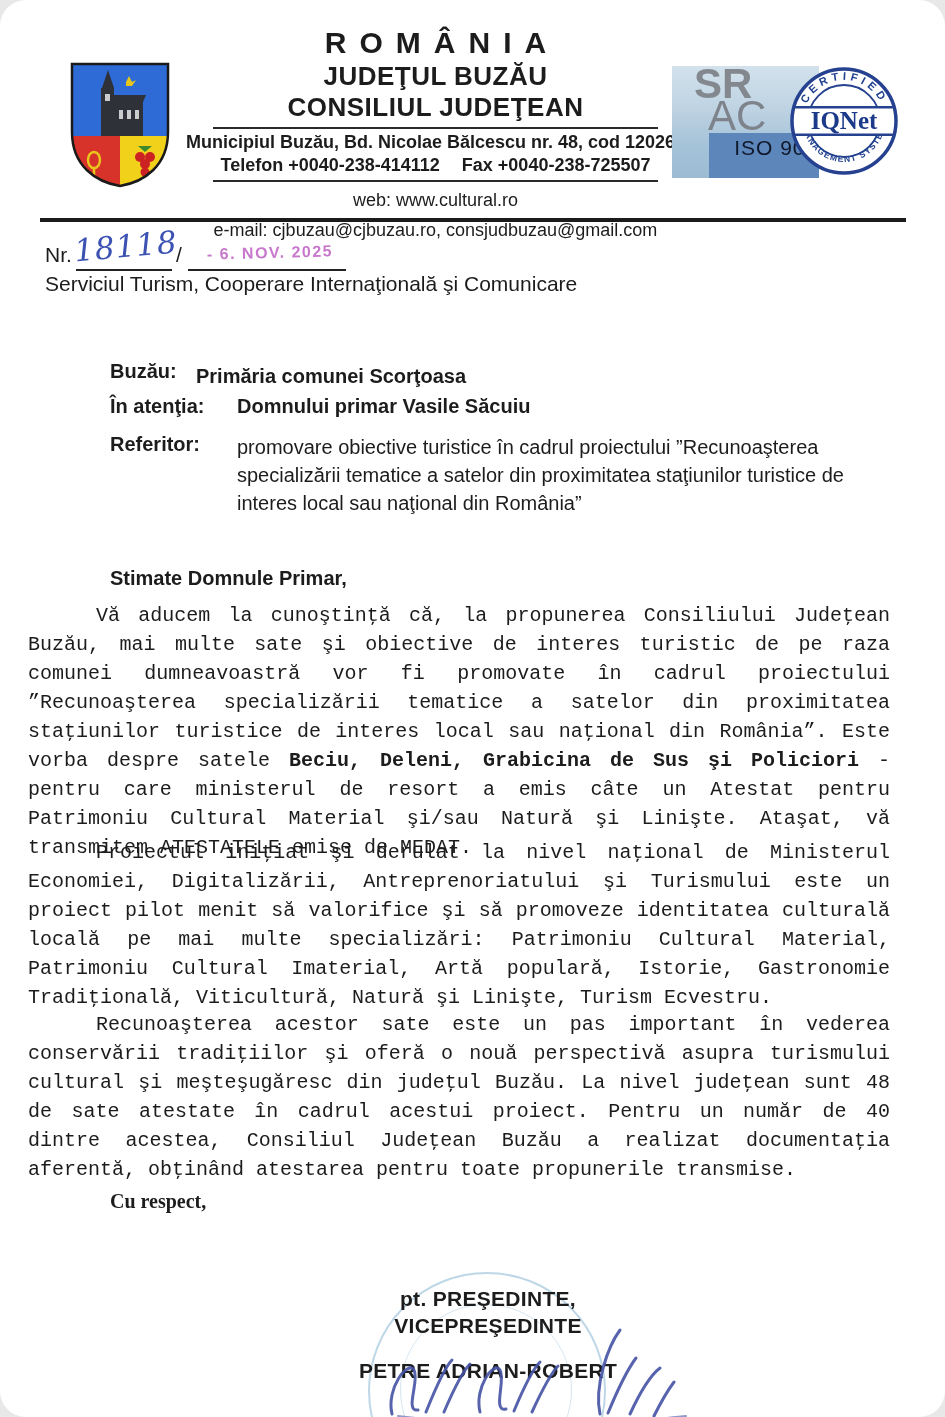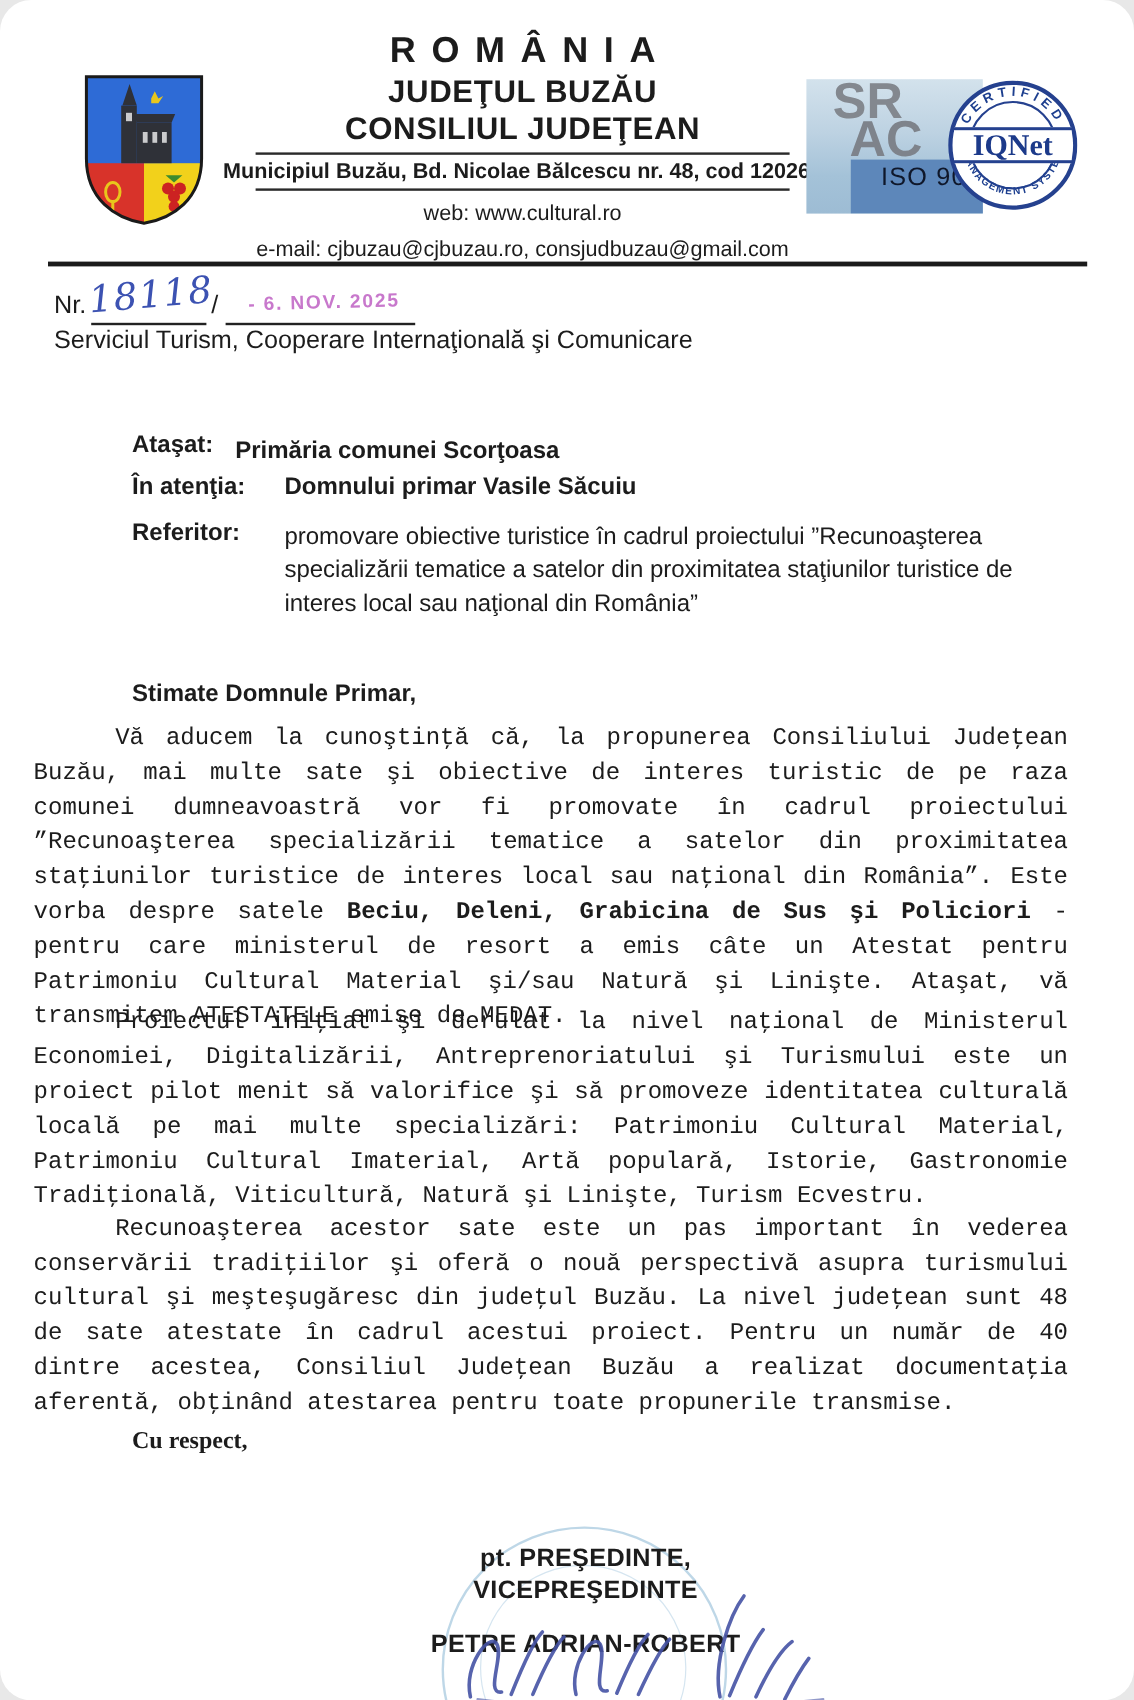--- a/index.html
+++ b/index.html
@@ -21,21 +21,21 @@
   .h-phone .gap{display:inline-block;width:22px;}
   .h-web{font-size:18px;margin-top:8px;}
   .h-email{font-size:18px;margin-top:9px;}
   .thick-rule{left:40px;top:218px;width:866px;height:4px;background:#1b1b1b;}
 
   
   .coa{left:66px;top:58px;}
   .srac{left:672px;top:66px;width:110px;height:112px;overflow:hidden;
         background:linear-gradient(180deg,#d3e2ec 0%,#bdd2e2 40%,#a4c2d8 72%,#9dbcd4 100%);padding-left:37px;}
   .srac-sr{position:absolute;top:-6px;left:22px;font-size:42px;font-weight:bold;color:#83888f;letter-spacing:0px;}
-  .srac-ac{position:absolute;top:26px;left:36px;font-size:42px;font-weight:bold;color:#7e838b;}
+  .srac-ac{position:absolute;top:26px;left:36px;font-size:42px;font-weight:normal;color:#7e838b;}
   .srac-cert{position:absolute;bottom:31px;width:100%;text-align:center;font-size:7px;font-weight:bold;
              color:#9a7570;letter-spacing:1px;}
   .srac-iso{position:absolute;bottom:0;width:100%;height:45px;background:#5d87ba;color:#0f172a;
             font-size:21px;line-height:29px;text-align:center;letter-spacing:1px;}
   .iqnet{left:790px;top:62px;}
 
   
   .nr-label{left:45px;top:243px;font-size:21px;}
   .nr-hand{left:74px;top:228px;font-size:31px;color:#3c52b2;font-style:italic;
            font-family:"DejaVu Serif", serif;transform:rotate(-5deg);letter-spacing:1px;}
@@ -122,20 +122,23 @@
       <path d="M6,6 H102 V74 C102,108 78,124 54,128 C30,124 6,108 6,74 Z" fill="none" stroke="#1a1a1a" stroke-width="2.5"></path>
     </svg>
   </div>
 
   <div class="abs hdr-center">
     <div class="h-country">ROMÂNIA</div>
     <div class="h-county">JUDEŢUL BUZĂU</div>
     <div class="h-council">CONSILIUL JUDEŢEAN</div>
     <div class="sepline"></div>
     <div class="h-addr">Municipiul Buzău, Bd. Nicolae Bălcescu nr. 48, cod 120260</div>
+    <div class="h-phone">
+      <span>Telefon +0040-238-414112</span><span class="gap"></span><span>Fax +0040-238-725507</span>
+    </div>
     <div class="sepline"></div>
     <div class="h-web">web: www.cultural.ro</div>
     <div class="h-email">e-mail: cjbuzau@cjbuzau.ro, consjudbuzau@gmail.com</div>
   </div>
 
   <div class="abs srac">
     <div class="srac-sr">SR</div>
     <div class="srac-ac">AC</div>
     <div class="srac-cert">CERTIFICAT nr.3835</div>
     <div class="srac-iso">ISO 9001</div>
@@ -165,21 +168,21 @@
   <div class="abs thick-rule"></div>
 
   <div class="abs nr-label">Nr.</div>
   <div class="abs nr-hand">18118</div>
   <div class="abs nr-line1"></div>
   <div class="abs nr-slash">/</div>
   <div class="abs nr-line2"></div>
   <div class="abs date-stamp">- 6. NOV. 2025</div>
   <div class="abs dept">Serviciul Turism, Cooperare Internaţională şi Comunicare</div>
 
-  <div class="abs addr-label to-label">Ataşat:</div>
+  <div class="abs addr-label to-label">Buzău:</div>
   <div class="abs addr-value to-value">Primăria comunei Scorţoasa</div>
   <div class="abs addr-label attn-label">În atenţia:</div>
   <div class="abs addr-value attn-value">Domnului primar Vasile Săcuiu</div>
   <div class="abs addr-label re-label">Referitor:</div>
   <div class="abs re-value">promovare obiective turistice în cadrul proiectului ”Recunoaşterea specializării tematice a satelor din proximitatea staţiunilor turistice de interes local sau naţional din România”</div>
 
   <div class="abs salutation">Stimate Domnule Primar,</div>
 
   <div class="abs para p1"><span>Vă aducem la cunoştinţă că, la propunerea Consiliului Judeţean Buzău, mai multe sate şi obiective de interes turistic de pe raza comunei dumneavoastră vor fi promovate în cadrul proiectului ”Recunoaşterea specializării tematice a satelor din proximitatea staţiunilor turistice de interes local sau naţional din România”. Este vorba despre satele </span><b>Beciu, Deleni, Grabicina de Sus şi Policiori</b><span> - pentru care ministerul de resort a emis câte un Atestat pentru Patrimoniu Cultural Material şi/sau Natură şi Linişte. Ataşat, vă transmitem ATESTATELE emise de MEDAT.</span></div>
 

